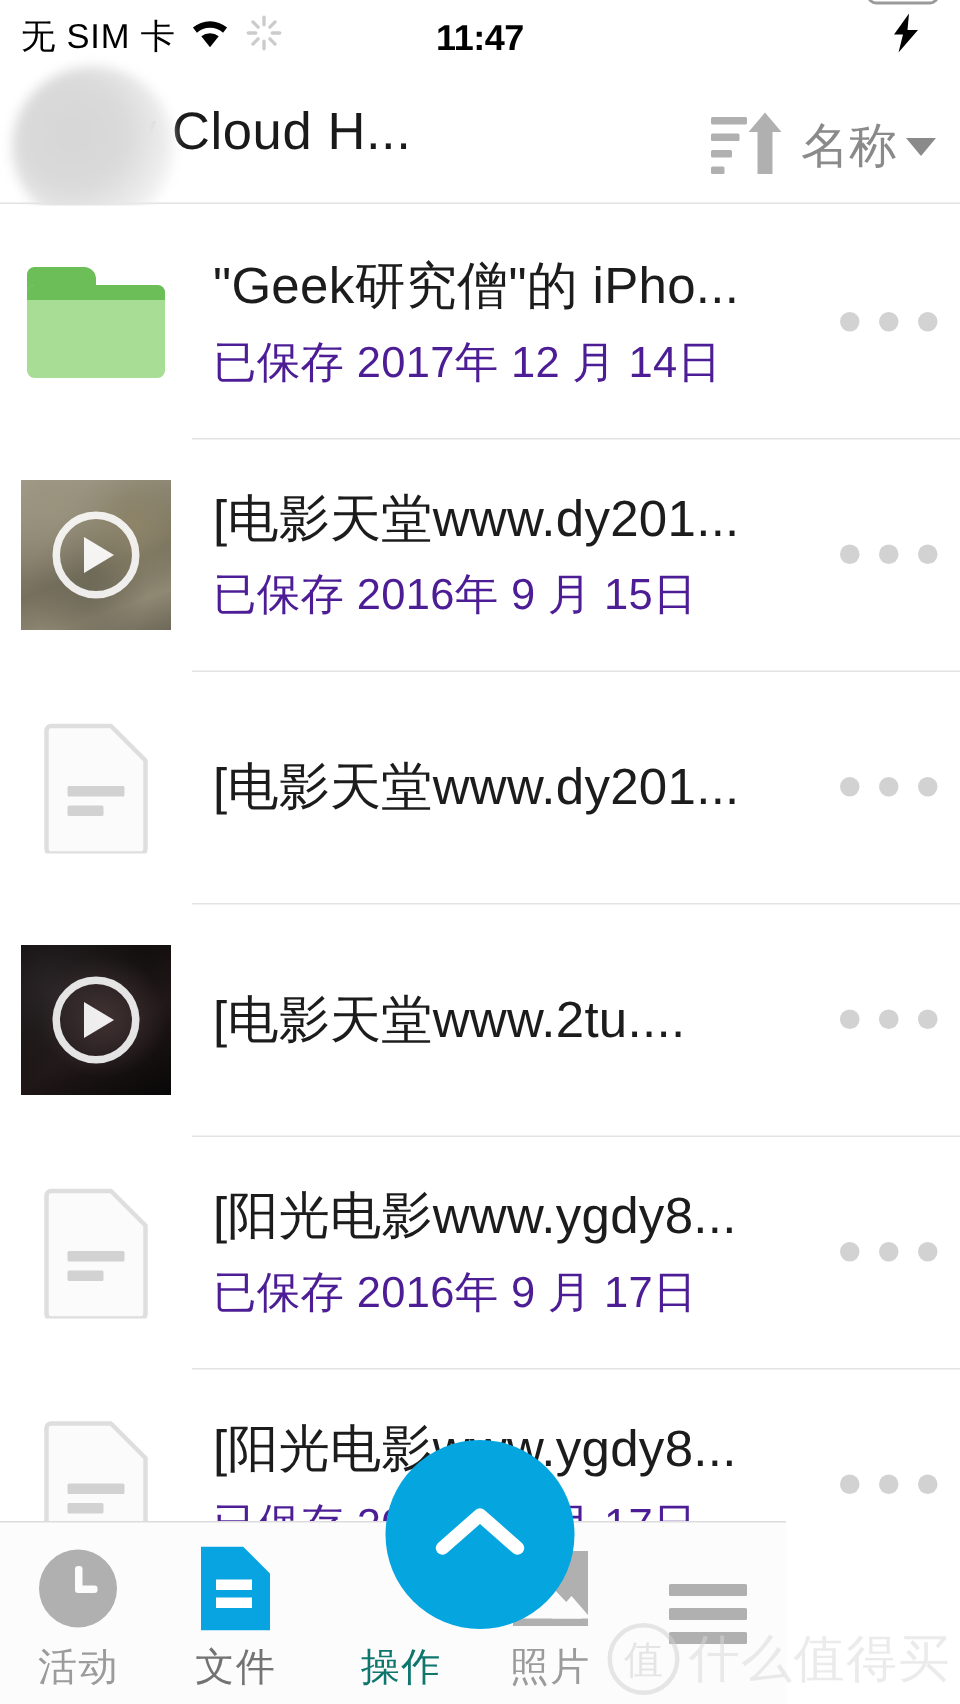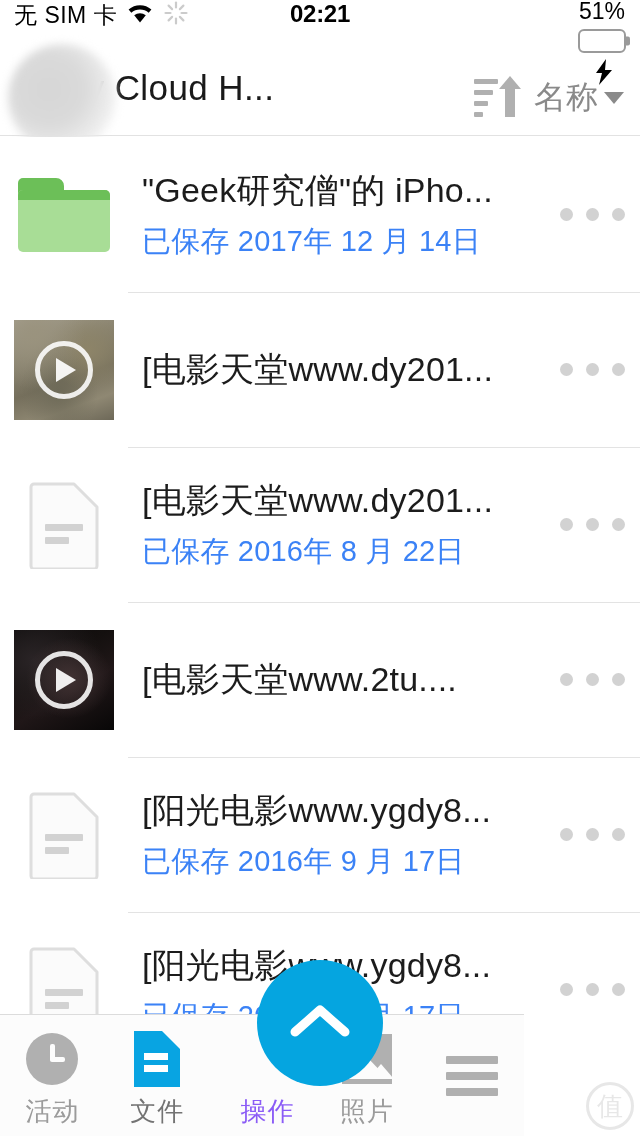--- a/index.html
+++ b/index.html
@@ -22,21 +22,21 @@
     overflow: hidden;
   }
 
   
   .statusbar {
     position: absolute;
     top: 0; left: 0;
     width: 640px;
     height: 40px;
     display: flex;
-    align-items: flex-start;
+    align-items: flex-end;
     box-sizing: border-box;
     padding: 0 14px;
     color: #000;
   }
   .sb-left {
     display: flex;
     align-items: center;
     gap: 8px;
     flex: 0 0 auto;
   }
@@ -190,21 +190,21 @@
   }
   .row-title {
     font-size: 34px;
     color: #1c1c1c;
     white-space: nowrap;
     overflow: hidden;
     letter-spacing: 0.2px;
   }
   .row-sub {
     font-size: 29px;
-    color: #3b82f6;
+    color: #4c1d95;
     white-space: nowrap;
     letter-spacing: 0.2px;
   }
   .dots {
     flex: 0 0 auto;
     width: 96px;
     display: flex;
     align-items: center;
     justify-content: center;
     gap: 13px;
@@ -322,21 +322,21 @@
     justify-content: center;
     gap: 9px;
     padding-top: 10px;
   }
   .tab-label {
     font-size: 26px;
     color: #9b9b9b;
     letter-spacing: 1px;
   }
   .tab-label.active { color: #737373; }
-  .tab-label.action { color: #8b5cf6; margin-left: 11px; }
+  .tab-label.action { color: #0f766e; margin-left: 11px; }
   .tab-icon { height: 52px; display: flex; align-items: center; justify-content: center; }
 
   
   .clock {
     width: 52px; height: 52px;
     border-radius: 50%;
     background: #b0b0b0;
     position: relative;
   }
   .clock .hand-v {
@@ -446,21 +446,21 @@
             <line x1="2.5" y1="13" x2="7.5" y2="13"></line>
             <line x1="18.5" y1="13" x2="23.5" y2="13"></line>
             <line x1="5.6" y1="5.6" x2="9.1" y2="9.1"></line>
             <line x1="16.9" y1="16.9" x2="20.4" y2="20.4"></line>
             <line x1="20.4" y1="5.6" x2="16.9" y2="9.1"></line>
             <line x1="9.1" y1="16.9" x2="5.6" y2="20.4"></line>
           </g>
         </svg>
       </span>
     </div>
-    <div class="sb-center">02:21</div>
+    <div class="sb-center">11:47</div>
     <div class="sb-right">
       <span class="sb-batt-pct">51%</span>
       <span class="batt">
         <span class="batt-fill" id="batt-fill" style="width: 51%; background: rgb(76, 217, 100);"></span>
         <span class="batt-cap"></span>
       </span>
       <span class="bolt">
         <svg width="18" height="26" viewBox="0 0 18 26">
           <path d="M11 0 L1 14 h6 l-3 12 L17 11 h-7 Z" fill="#000"></path>
         </svg>
@@ -516,20 +516,21 @@
 
     <div class="row">
       <div class="row-divider"></div>
       <div class="thumbwrap">
         <div class="vthumb vthumb-rock">
           <div class="playbtn"></div>
         </div>
       </div>
       <div class="rowtext">
         <div class="row-title">[电影天堂www.dy201...</div>
+        <div class="row-sub">已保存 2016年 9 月 15日</div>
       </div>
       <div class="dots">
         <span class="dot"></span>
           <span class="dot"></span>
           <span class="dot"></span>
       </div>
     </div>
 
     <div class="row">
       <div class="row-divider"></div>
@@ -537,21 +538,20 @@
         <div class="doc">
           <svg width="72" height="88" viewBox="0 0 72 88">
             <path d="M6 3 h40 l23 23 v59 a3 3 0 0 1 -3 3 H6 a3 3 0 0 1 -3 -3 V6 a3 3 0 0 1 3 -3 Z" fill="#fbfbfb" stroke="#dedede" stroke-width="3" stroke-linejoin="round"></path>
             <rect x="17" y="43" width="38" height="7" rx="1" fill="#d2d2d2"></rect>
             <rect x="17" y="56" width="24" height="7" rx="1" fill="#d2d2d2"></rect>
           </svg>
         </div>
       </div>
       <div class="rowtext">
         <div class="row-title">[电影天堂www.dy201...</div>
-        <div class="row-sub">已保存 2016年 8 月 22日</div>
       </div>
       <div class="dots">
         <span class="dot"></span>
           <span class="dot"></span>
           <span class="dot"></span>
       </div>
     </div>
 
     <div class="row">
       <div class="row-divider"></div>
@@ -671,15 +671,16 @@
             <span></span>
           </div>
       </div>
       <div class="tab-label"></div>
     </div>
 
   </div>
 
   <div class="watermark">
     <span class="wm-circle">值</span>
+    <span class="wm-text">什么值得买</span>
   </div>
 
 </div>
 
 </body></html>

